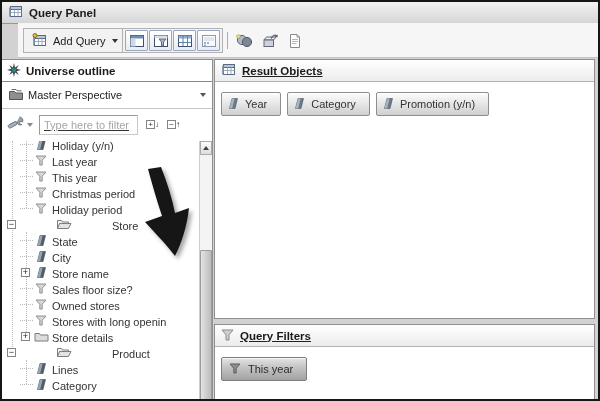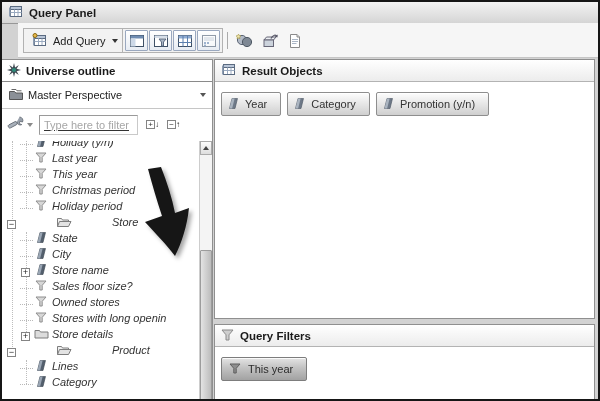--- a/index.html
+++ b/index.html
@@ -38,21 +38,21 @@
   #filter-input { width:99px; height:20px; border:1px solid; border-color:#9a9a9a #c9c9c9 #c9c9c9 #9a9a9a;
     font-family:inherit; font-size:11px; padding:0 4px; color:#333; margin-left:3px;text-decoration:underline; }
   #filter-input::placeholder { color:#a6a6a6; }
   .exp-tool { display:flex; align-items:center; margin-left:5px; }
   .mini-box { width:9px; height:9px; border:1px solid #848484; background:#fff; font-size:8px; line-height:7px; text-align:center; color:#333; display:inline-block; }
   .mini-arrow { font-size:8px; color:#222; font-weight:bold; line-height:9px; }
 
   
   #tree { position:absolute; left:0; top:81px; right:0; bottom:0; overflow:hidden; }
   #tree-rows { position:absolute; left:0; top:-5px; right:13px; }
-  .tree-row { display:flex; align-items:flex-start; height:16px; white-space:nowrap; overflow:hidden;font-style:italic; }
+  .tree-row { display:flex; align-items:flex-end; height:16px; white-space:nowrap; overflow:hidden; }
   .tree-row.lvl-1 { padding-left:4px;gap:37px; }
   .tree-row.lvl-2 { padding-left:18px; }
   .slot { width:13px; height:16px; position:relative; flex:none; }
   .stub { position:absolute; left:0; right:0; top:8px; border-top:1px dotted #b9b9b9; }
   .expander { position:absolute; left:1px; top:3.5px; width:9px; height:9px; border:1px solid #848484; background:#fff;
     font-size:9px; line-height:7px; text-align:center; color:#222; display:none; }
   .exp-plus .expander, .exp-minus .expander { display:block; }
   .exp-plus .expander::before { content:"+"; }
   .exp-minus .expander::before { content:"\2212"; }
   .ticon { display:none; width:16px; flex:none; margin-right:3px; text-align:center; }
@@ -69,21 +69,21 @@
     border:1px solid #ababab; display:flex; align-items:center; justify-content:center; }
   #sb-up::before { content:""; width:0; height:0; border-left:3px solid transparent; border-right:3px solid transparent; border-bottom:4px solid #444; }
   #sb-thumb { position:absolute; left:0; right:0; top:109px; bottom:-2px;
     background:linear-gradient(90deg,#e3e3e3,#bcbcbc); border:1px solid #9c9c9c; border-radius:1px; }
 
   
   .panel { position:absolute; left:212px; width:381px; background:#fff; border:1px solid #8f8f8f; }
   #result-panel { top:57px; height:260px; }
   #qf-panel { top:322px; height:78px; }
   .panel-header { height:22px; background:linear-gradient(#ffffff,#ececec); border-bottom:1px solid #b3b3b3;
-    display:flex; align-items:center; gap:6px; padding-left:6px; }
+    display:flex; align-items:center; gap:6px; padding-left:6px;text-decoration:underline; }
   .panel-body { padding:10px 0 0 6px; display:flex; gap:6px; }
   .chip { height:24px; border:1px solid #8e8e8e; border-radius:2px; background:linear-gradient(#fdfdfd,#cfcfcf);
     display:inline-flex; align-items:center; gap:7px; padding:0 13px 0 7px; box-shadow:0 1px 0 rgba(255,255,255,.8) inset; }
   .chip .cicon { display:none; }
   .chip.icon-dimension .cicon.i-dim { display:inline-block; }
   .chip.icon-filter .cicon.i-fil { display:inline-block; }
   .chip-label { color:#333; }
   #qf-panel .chip { background:linear-gradient(#e4e4e4 0%,#c2c2c2 45%,#a2a2a2 100%); border-color:#7d7d7d; }
   #qf-panel .chip-label { color:#2c2c2c; }
 

